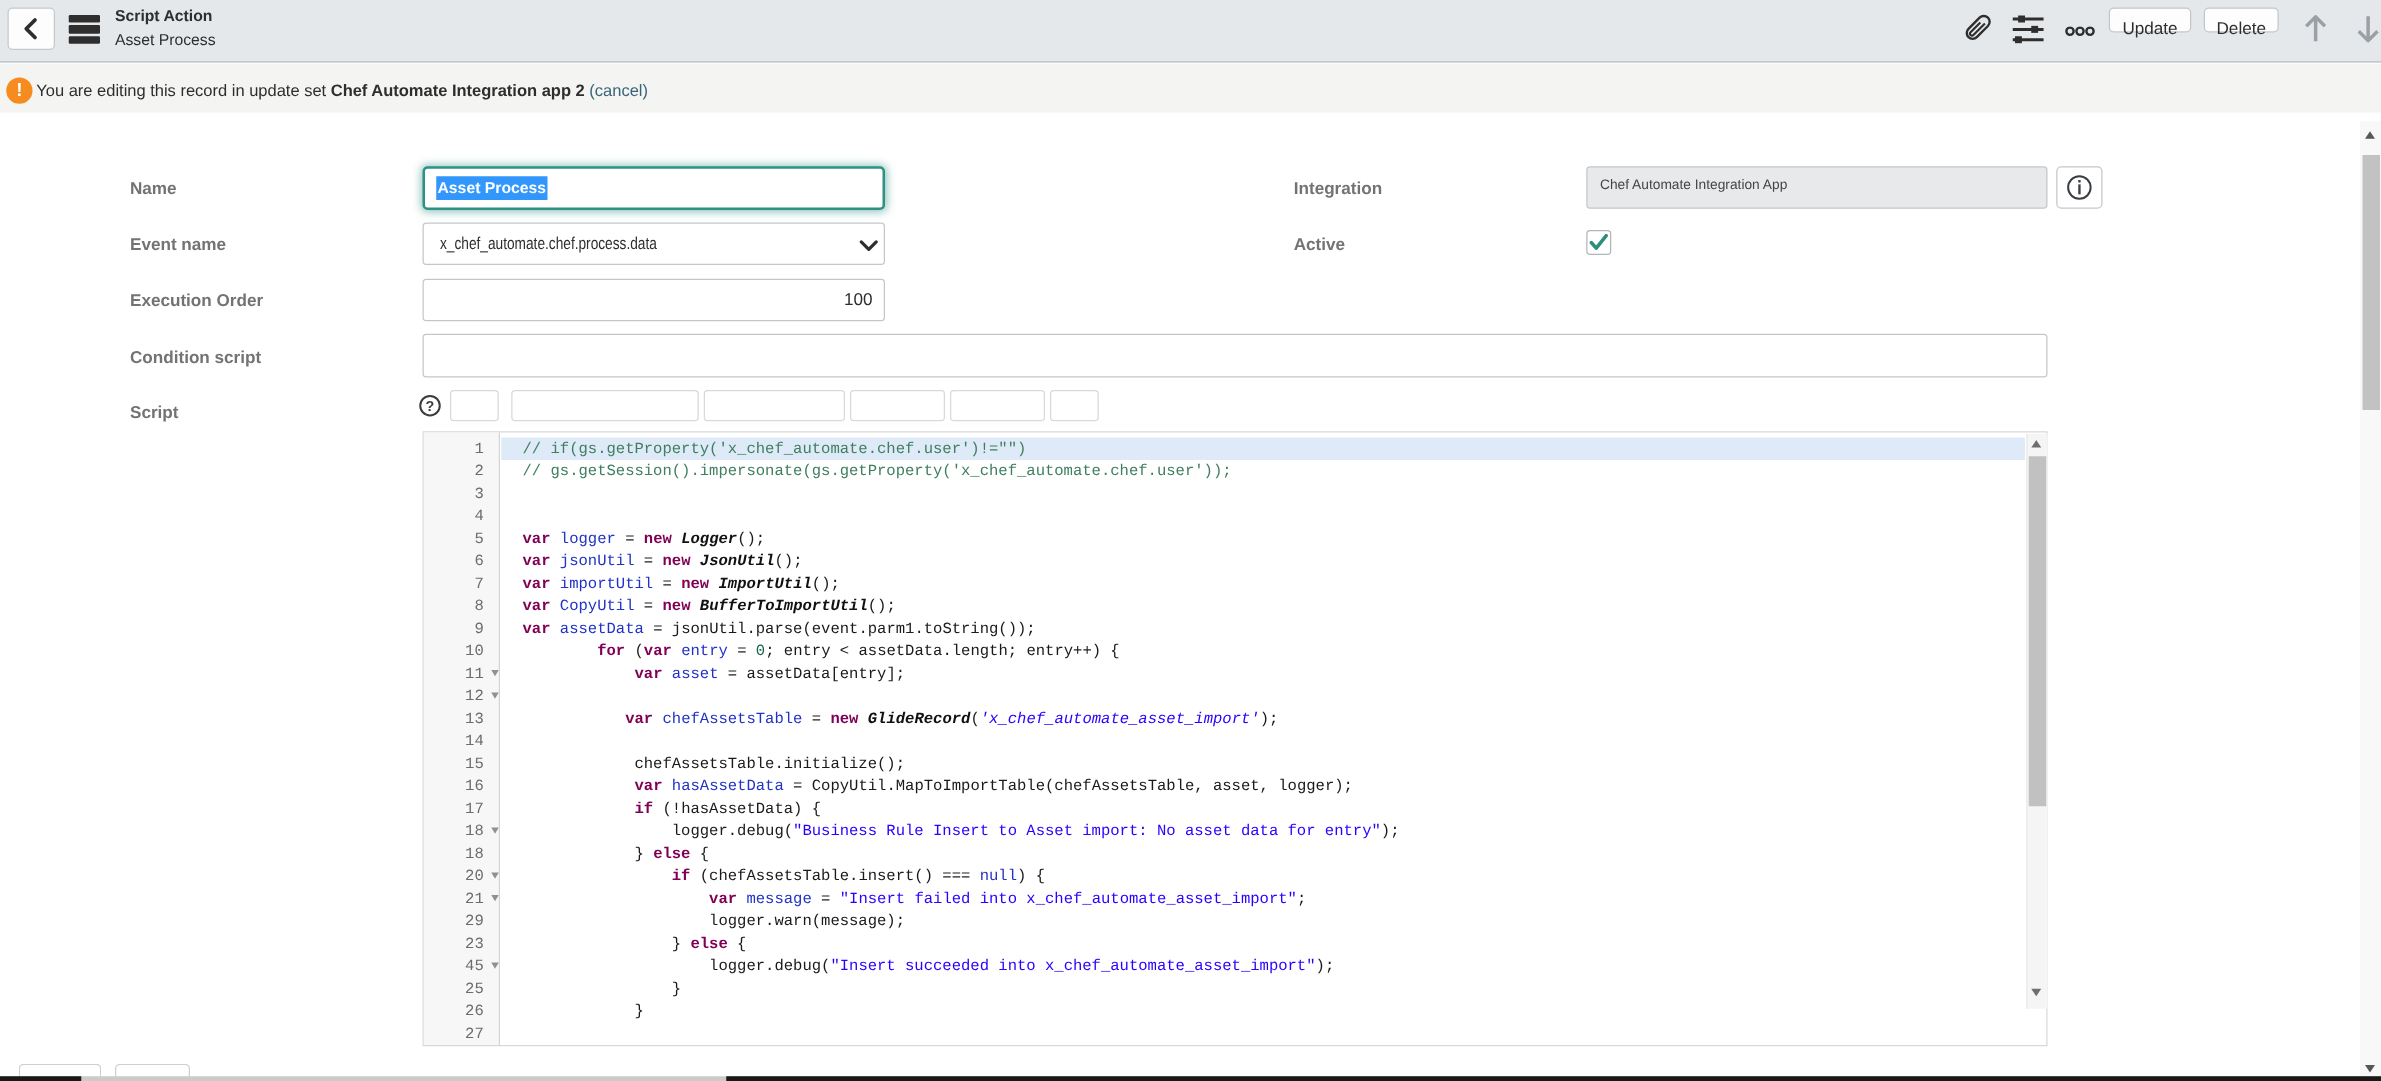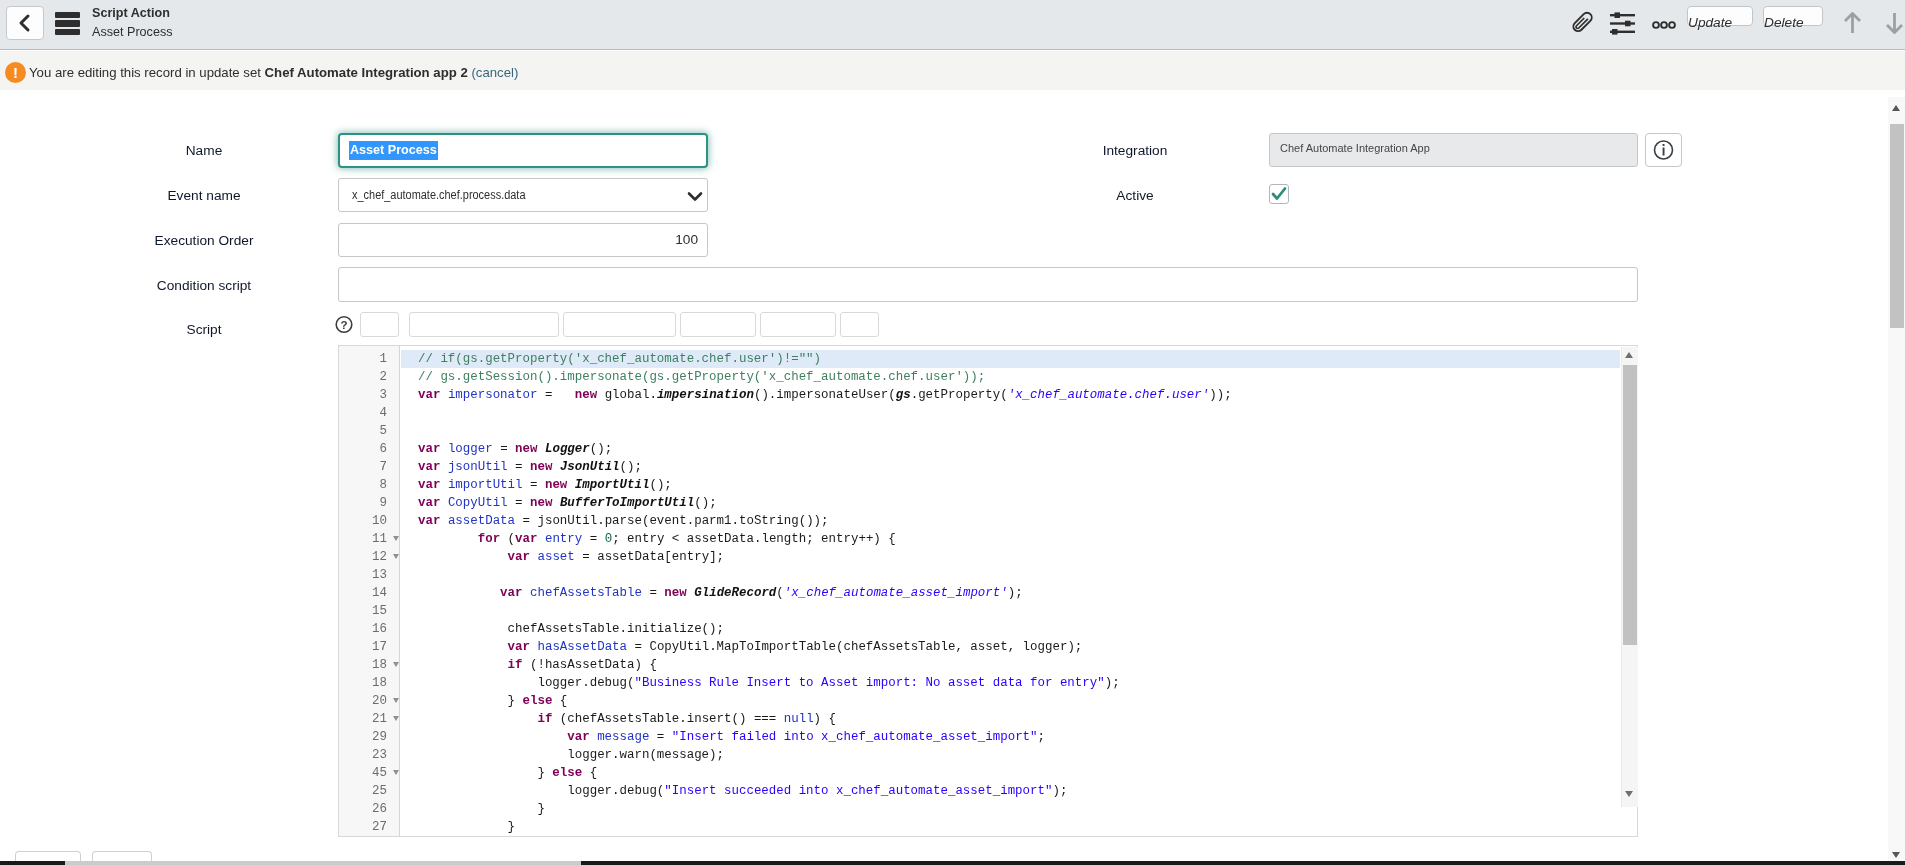--- a/index.html
+++ b/index.html
@@ -10,31 +10,31 @@
 #page { position:relative; width:1905px; height:865px; }
 
 
 #hdr { left:0; top:0; width:1905px; height:50px; background:#e5e8ea; border-bottom:1px solid #b9bcc0; }
 #backbtn { left:6px; top:6px; width:38px; height:34px; background:#fdfdfd; border:1px solid #c6c9cc; border-radius:4px; }
 #burger { left:55px; top:12px; }
 #burger div { width:25px; height:6.3px; background:#2e2e2e; border-radius:1px; margin-bottom:2px; }
 #ttl1 { left:92px; top:7px; font-size:12.6px; font-weight:bold; color:#2e2e2e; line-height:13px; }
 #ttl2 { left:92px; top:26px; font-size:12.6px; color:#2e2e2e; line-height:13px; }
 .hbtn { top:6px; height:20px; background:#fdfdfd; border:1px solid #c3c6c9; border-radius:4px;
-  font-size:13.7px; color:#2e2e2e; text-align:left; line-height:32px;font-style:italic; }
+  font-size:13.7px; color:#2e2e2e; text-align:center; line-height:32px; }
 
 
 #notif { left:0; top:51px; width:1905px; height:39px; background:#f4f4f2; }
 #ncircle { left:5px; top:62px; width:21px; height:21px; border-radius:50%; background:#f68b1f;
   color:#fff; font-weight:bold; font-size:15px; text-align:center; line-height:21px; }
 #ntext { left:29px; top:65px; font-size:13.2px; color:#2e2e2e; }
 #ntext .cancel { color:#39657a; }
 
 
-.lbl { font-size:13.7px; color:#0f172a; text-align:center; width:200px; line-height:15px; }
+.lbl { font-size:13.7px; color:#737373; text-align:left; width:200px; line-height:15px;font-weight:bold; }
 .inp { background:#fff; border:1px solid #c4c7ca; border-radius:3px; font-size:13.7px; color:#2e2e2e; }
 
 #nameInp { left:338px; top:133px; width:370px; height:35px; border:2px solid #2f9183; border-radius:4px;
   box-shadow:0 0 7px 1px rgba(47,145,131,.55); background:#fff; }
 #nameSel { left:349px; top:141px; height:19px; background:#3297fd; color:#fff; font-size:12.6px; font-weight:bold;
   line-height:19px; padding:0 1px; }
 
 #evtSel { left:338px; top:178px; width:370px; height:34px; }
 #evtTxt { left:352px; top:187px; font-size:13.7px; color:#2e2e2e; transform:scaleX(0.80); transform-origin:0 0; white-space:nowrap; }
 
@@ -404,21 +404,20 @@
         <div class="lnum" style="top:418px">45</div>
         <div class="fold" style="top:424px"></div>
         <div class="lnum" style="top:436px">25</div>
         <div class="lnum" style="top:454px">26</div>
         <div class="lnum" style="top:472px">27</div>
       </div>
     <div id="hl1" class="abs"></div>
     <div id="code" class="abs">
         <pre><span class="c">// if(gs.getProperty('x_chef_automate.chef.user')!="")</span></pre>
         <pre><span class="c">// gs.getSession().impersonate(gs.getProperty('x_chef_automate.chef.user'));</span></pre>
-        <pre><span class="k">var</span> <span class="v">impersonator</span> =   <span class="k">new</span> global.<span class="cl">impersination</span>().impersonateUser(<span class="cl">gs</span>.getProperty(<span class="si">'x_chef_automate.chef.user'</span>));</pre>
         <pre></pre>
         <pre></pre>
         <pre><span class="k">var</span> <span class="v">logger</span> = <span class="k">new</span> <span class="cl">Logger</span>();</pre>
         <pre><span class="k">var</span> <span class="v">jsonUtil</span> = <span class="k">new</span> <span class="cl">JsonUtil</span>();</pre>
         <pre><span class="k">var</span> <span class="v">importUtil</span> = <span class="k">new</span> <span class="cl">ImportUtil</span>();</pre>
         <pre><span class="k">var</span> <span class="v">CopyUtil</span> = <span class="k">new</span> <span class="cl">BufferToImportUtil</span>();</pre>
         <pre><span class="k">var</span> <span class="v">assetData</span> = jsonUtil.parse(event.parm1.toString());</pre>
         <pre>        <span class="k">for</span> (<span class="k">var</span> <span class="v">entry</span> = <span class="n">0</span>; entry &lt; assetData.length; entry++) {</pre>
         <pre>            <span class="k">var</span> <span class="v">asset</span> = assetData[entry];</pre>
         <pre></pre>

